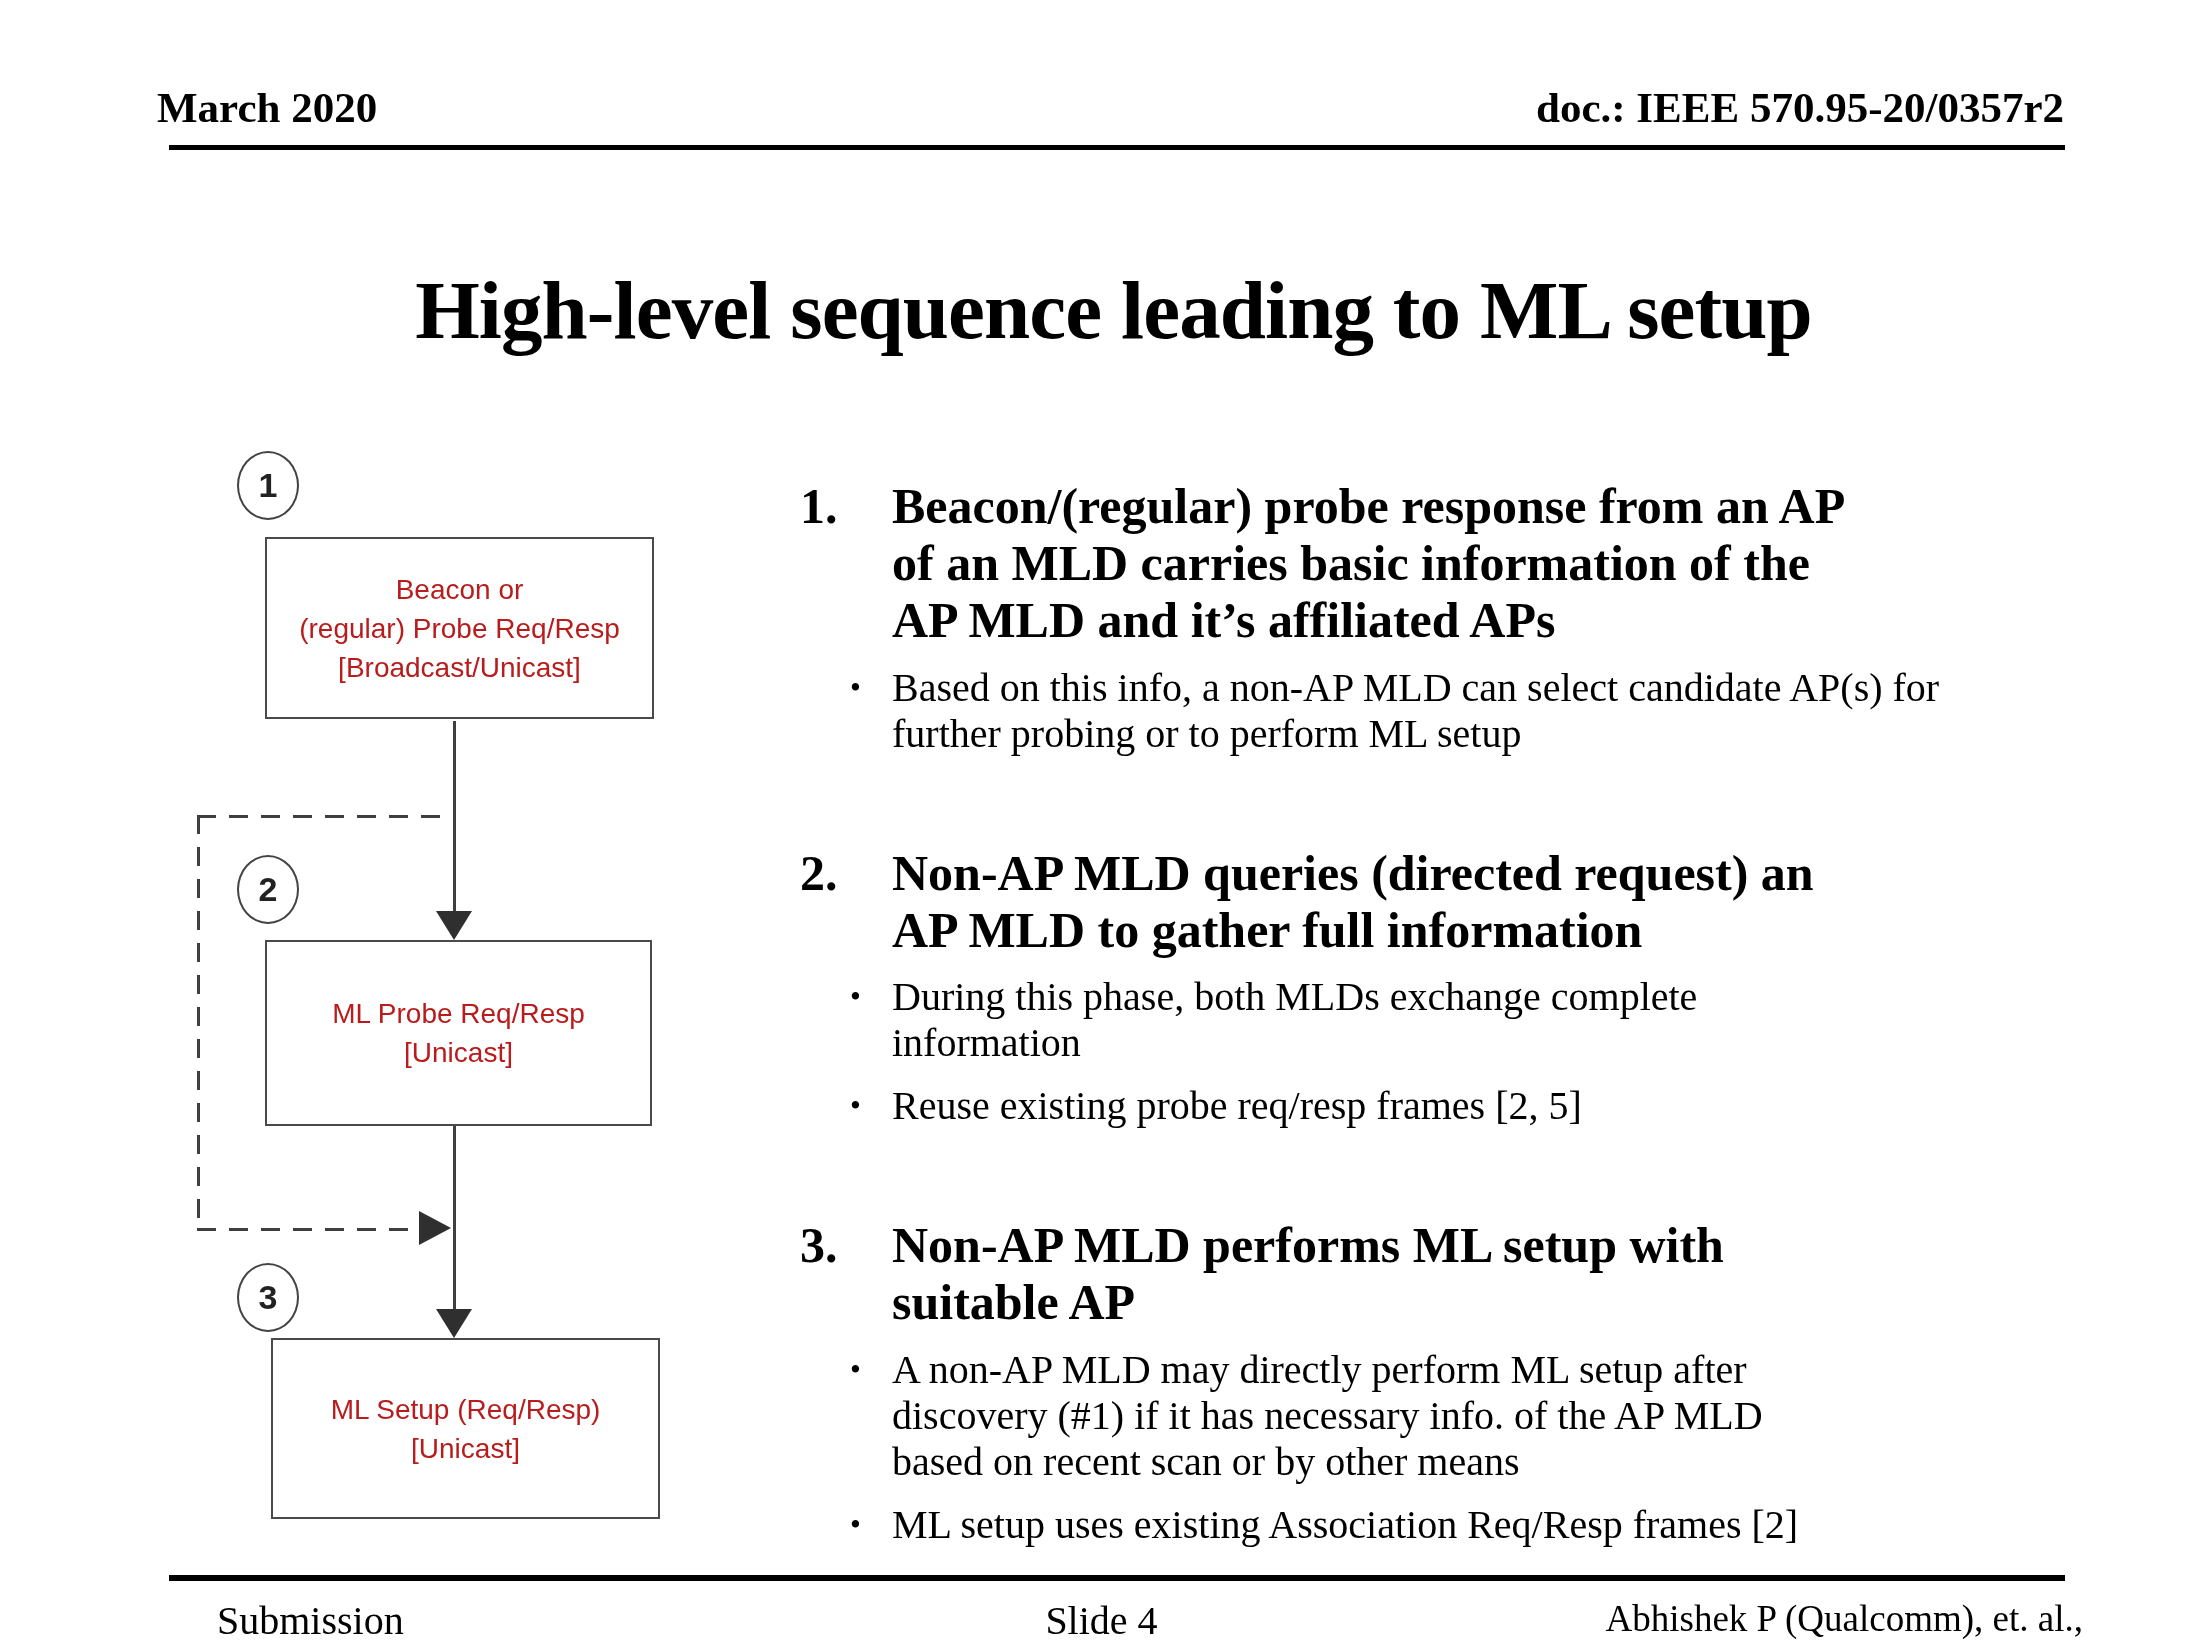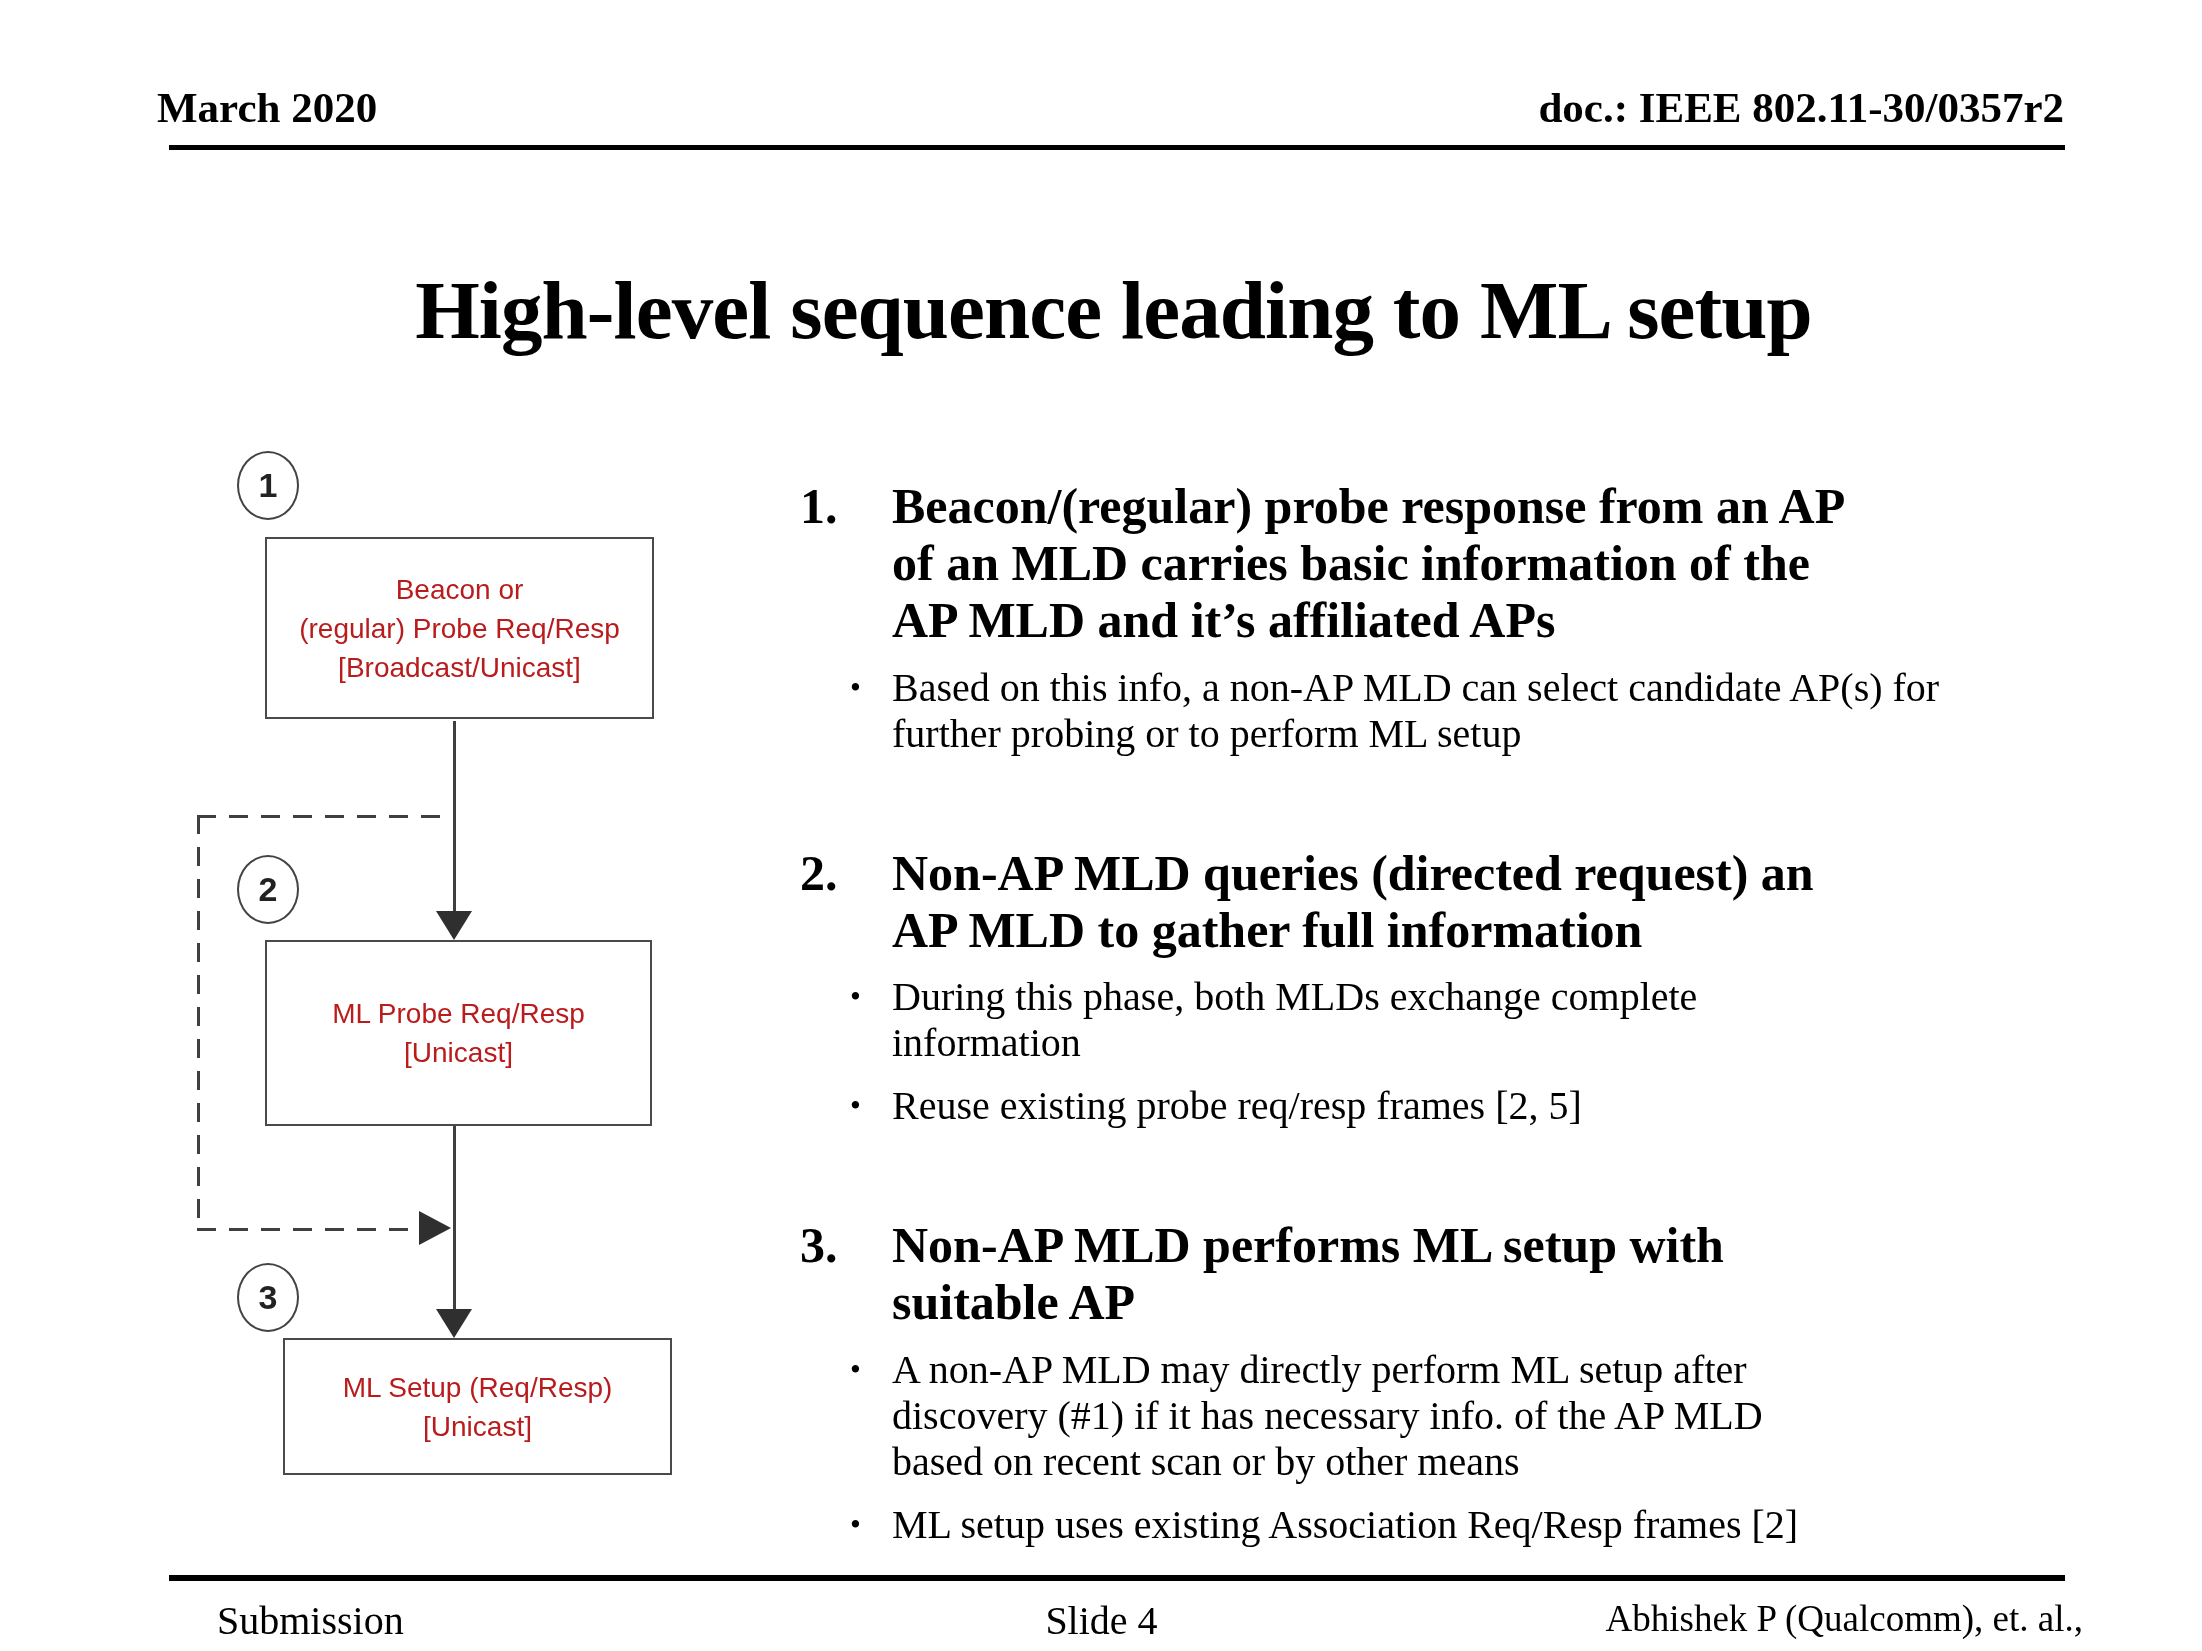--- a/index.html
+++ b/index.html
@@ -53,21 +53,21 @@
   .fbox {
     position: absolute; box-sizing: border-box;
     border: 2.6px solid #4a4a4a; background: #fff;
     display: flex; align-items: center; justify-content: center;
     text-align: center; white-space: pre-line;
     font-family: "Liberation Sans", sans-serif;
     font-size: 28px; line-height: 39px; color: #b91c1c;
   }
   .fb1 { left: 265px; top: 537px; width: 389px; height: 182px; }
   .fb2 { left: 265px; top: 940px; width: 387px; height: 186px; }
-  .fb3 { left: 283px; top: 1338px; width: 389px; height: 137px; }
+  .fb3 { left: 271px; top: 1338px; width: 389px; height: 181px; }
 
   .vline { position: absolute; width: 2.6px; background: #3f3f3f; }
   .vl1 { left: 453px; top: 721px; height: 193px; }
   .vl2 { left: 453px; top: 1126px; height: 184px; }
 
   .dash-h {
     position: absolute; height: 2.6px;
     background: repeating-linear-gradient(to right, #3f3f3f 0 19px, transparent 19px 32px);
   }
   .dash-v {
@@ -121,21 +121,21 @@
   .ftr-left  { position: absolute; left: 169px;  top: 1597px; font-size: 40px; margin-left: 48px; }
   .ftr-center{ position: absolute; left: 0; width: 2203px; top: 1597px; text-align: center; font-size: 40px; }
   .ftr-right { position: absolute; right: 120px; top: 1597px; font-size: 37px; text-align: right; }
 </style>
 </head>
 <body>
 
 <div class="slide">
 
   <div class="hdr-date">March 2020</div>
-  <div class="hdr-doc">doc.: IEEE 802.11-30/0357r2</div>
+  <div class="hdr-doc">doc.: IEEE 570.95-20/0357r2</div>
   <div class="hdr-rule"></div>
 
   <h1 class="title">High-level sequence leading to ML setup</h1>
 
   <div class="flow">
 
     <div class="fcircle fc1">
       <span>1</span>
     </div>
     <div class="fbox fb1">Beacon or

